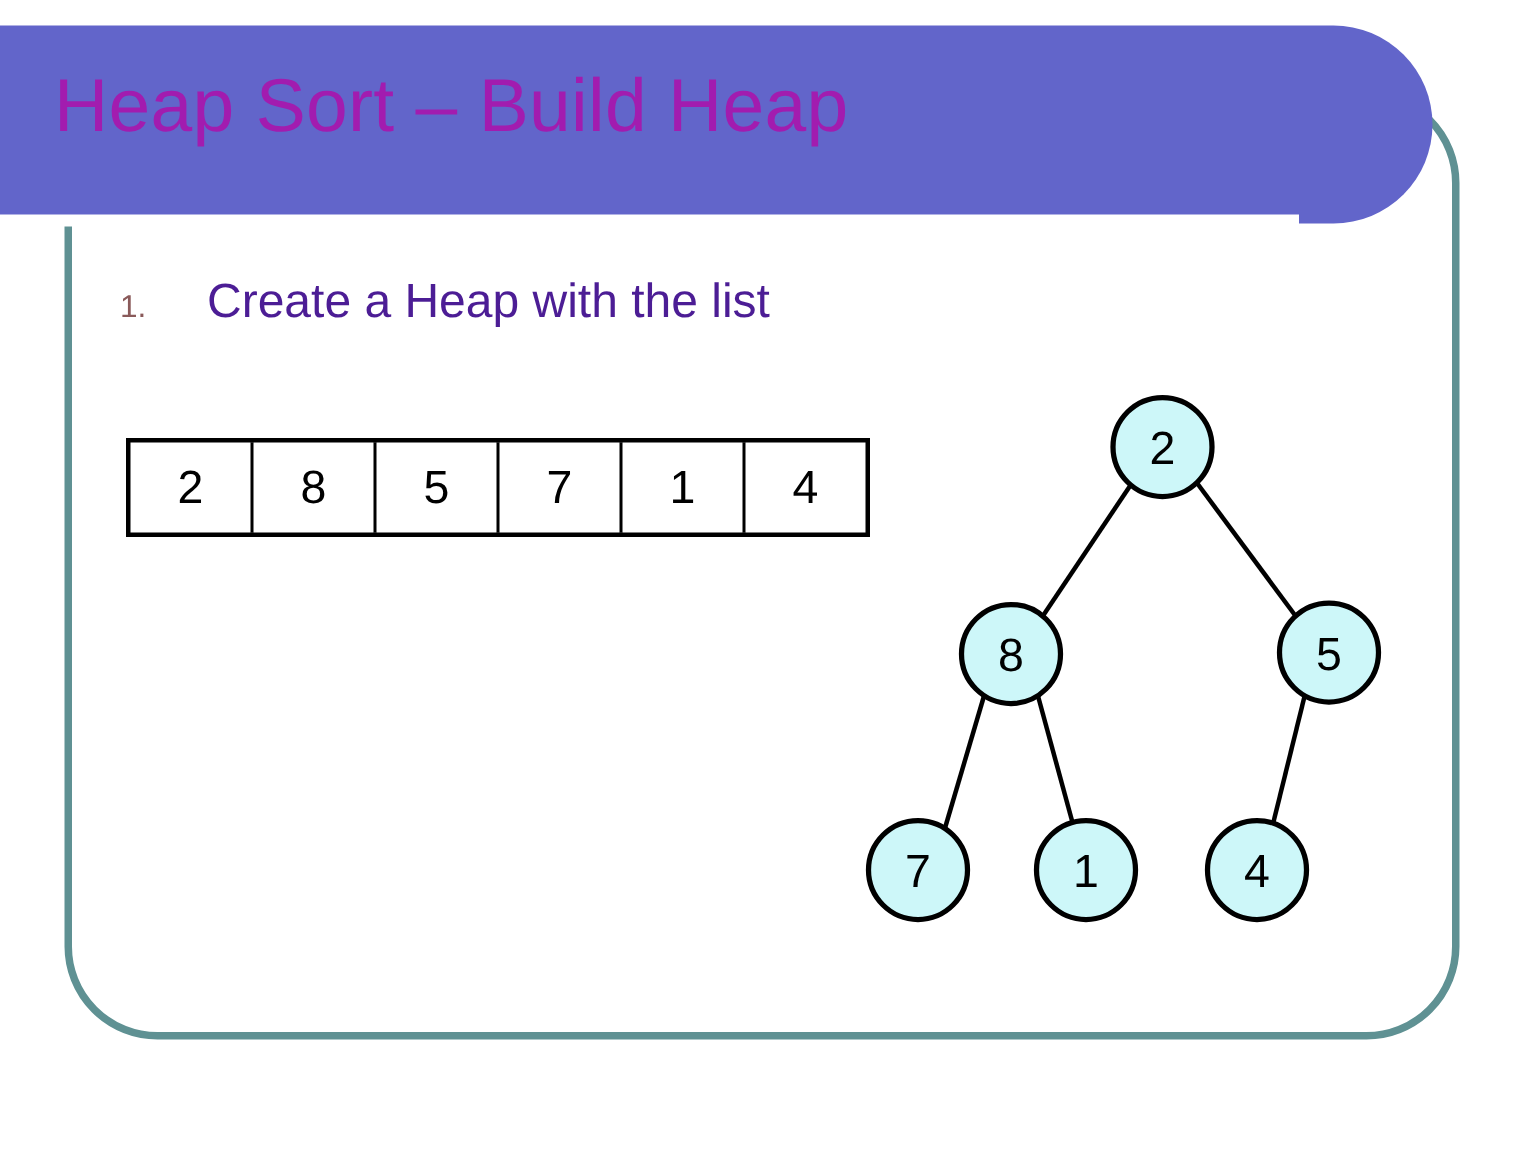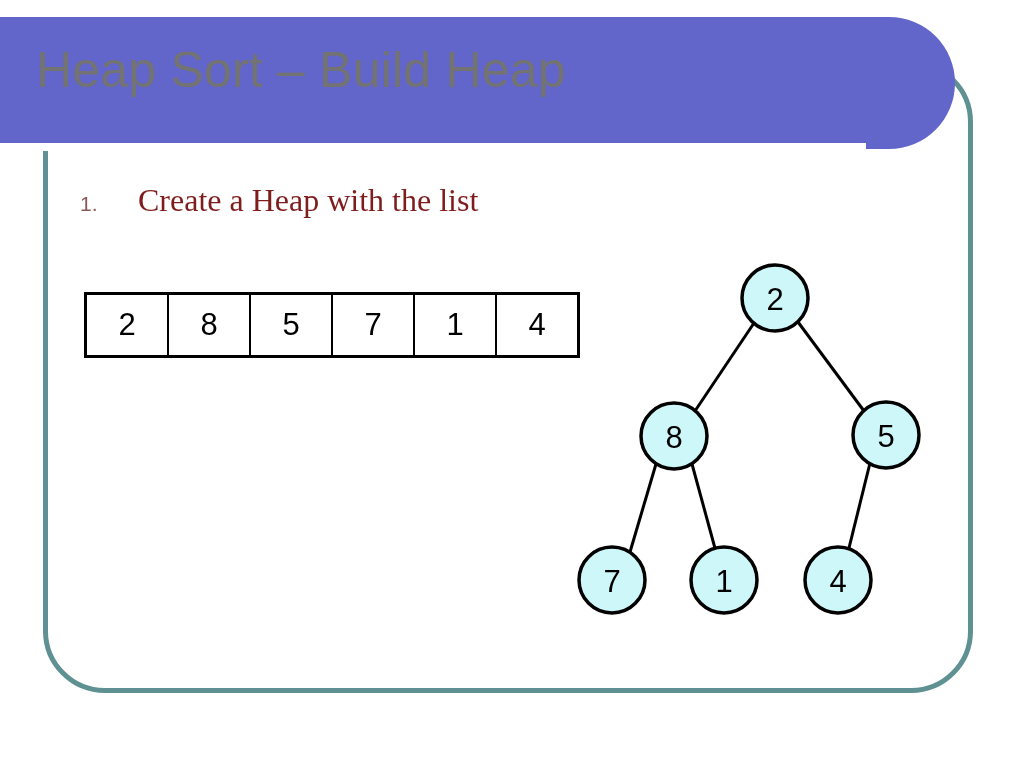--- a/index.html
+++ b/index.html
@@ -35,21 +35,21 @@
     top: 126px;
     width: 906px;
     height: 8px;
     background: #ffffff;
   }
   .title-text {
     position: absolute;
     left: 36px;
     top: 40px;
     width: 880px;
-    color: #737373;
+    color: #a21caf;
     font-family: "Liberation Sans", sans-serif;
     font-size: 50px;
     font-weight: 400;
     letter-spacing: 0.2px;
     line-height: 60px;
     white-space: nowrap;
   }
 
   
   .content-frame {
@@ -72,23 +72,23 @@
     display: flex;
     align-items: baseline;
   }
   .bullet-num {
     color: #8A5A5A;
     font-size: 21px;
     font-family: "Liberation Sans", sans-serif;
     width: 58px;
   }
   .bullet-text {
-    color: #7f1d1d;
+    color: #4c1d95;
     font-size: 32px;
-    font-family: Liberation Serif, serif;
+    font-family: Liberation Sans, sans-serif;
     white-space: nowrap;
   }
 
   
   .array-table {
     position: absolute;
     left: 84px;
     top: 292px;
     border-collapse: collapse;
     border: 3px solid #000000;

